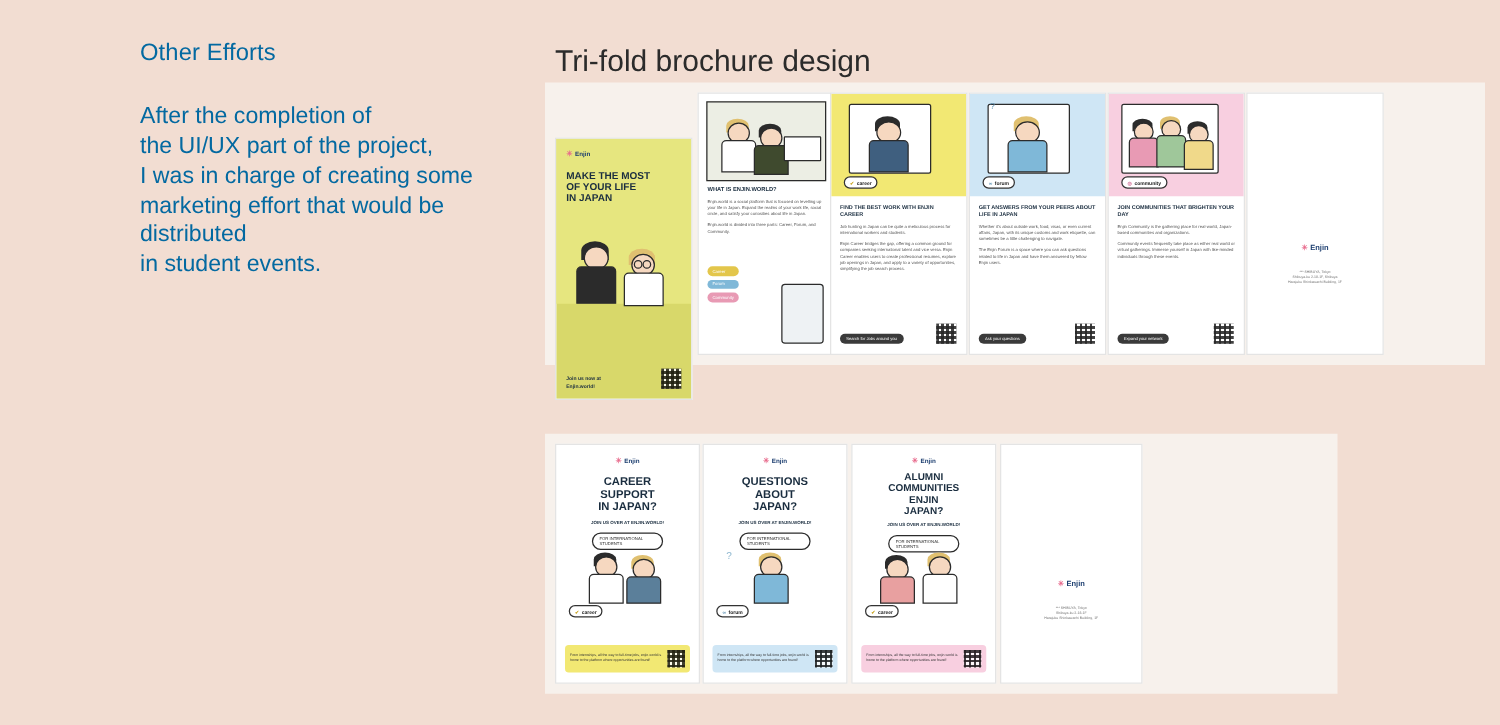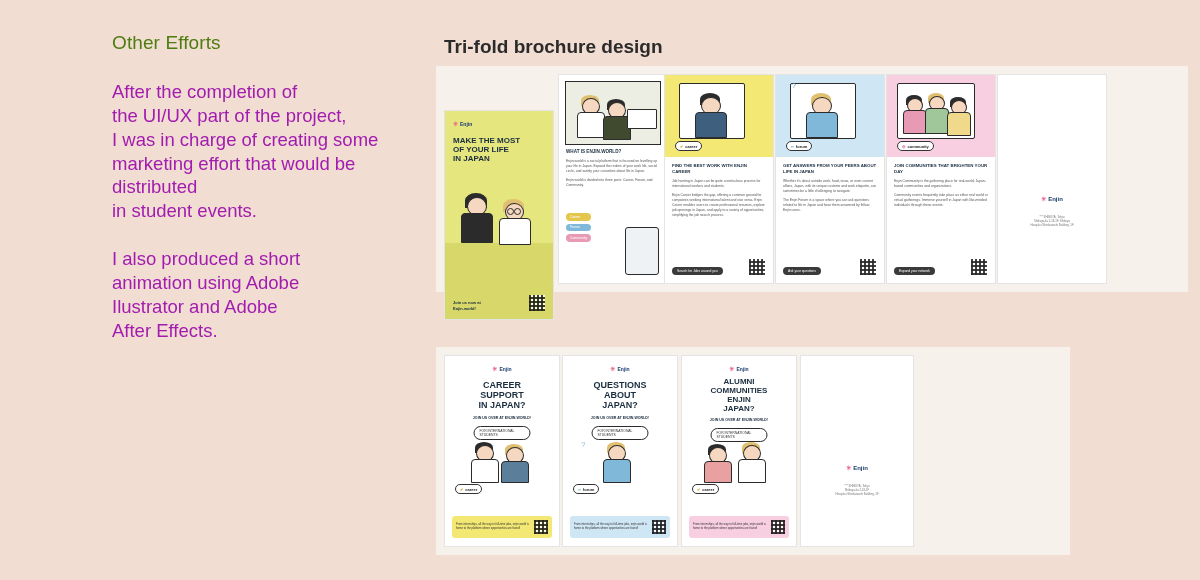--- a/index.html
+++ b/index.html
@@ -11,33 +11,33 @@
     overflow:hidden;
     position:relative;
   }
   .page{position:relative;width:1200px;height:580px;}
 
   
   .left{
     position:absolute;left:112px;top:32px;width:320px;
   }
   .eyebrow{
-    font-size:19px;font-weight:400;color:#4d7c0f;letter-spacing:.1px;
+    font-size:19px;font-weight:400;color:#0369a1;letter-spacing:.1px;
     margin:0 0 26px 0;
   }
   .headline{
     font-size:30px;font-weight:700;color:#1d1d1d;margin:0 0 26px 0;letter-spacing:.1px;
   }
   .para{
-    font-size:18.5px;line-height:1.29;color:#a21caf;margin:0 0 24px 0;white-space:pre-line;
+    font-size:18.5px;line-height:1.29;color:#0369a1;margin:0 0 24px 0;white-space:pre-line;
   }
 
   
   .sec-title{
-    position:absolute;font-size:19px;color:#2b2b2b;font-weight:700;
+    position:absolute;font-size:24px;color:#2b2b2b;font-weight:400;
   }
   #t-trifold{left:444px;top:36px;}
   #t-card{left:444px;top:317px;}
 
   
   .strip{position:absolute;background:#f7f1ec;}
   #strip-trifold{left:436px;top:66px;width:752px;height:226px;}
   #strip-card{left:436px;top:347px;width:634px;height:208px;}
 
   .panel{
@@ -100,24 +100,20 @@
 
 <div class="page">
 
   <div class="left">
     <p class="eyebrow">Other Efforts</p>
     <p class="para">After the completion of
 the UI/UX part of the project,
  I was in charge of creating some
 marketing effort that would be distributed
 in student events.</p>
-    <p class="para">I also produced a short
-animation using Adobe
-Ilustrator and Adobe
-After Effects.</p>
   </div>
 
   <div class="sec-title" id="t-trifold">Tri-fold brochure design</div>
 
   <div class="strip" id="strip-trifold"></div>
   <div class="strip" id="strip-card"></div>
 
   <div class="panel tp" id="tp1">
     <div class="mini">
       <div style="position:absolute;left:0;top:0;right:0;bottom:0;background:#d8d86a;"></div>

